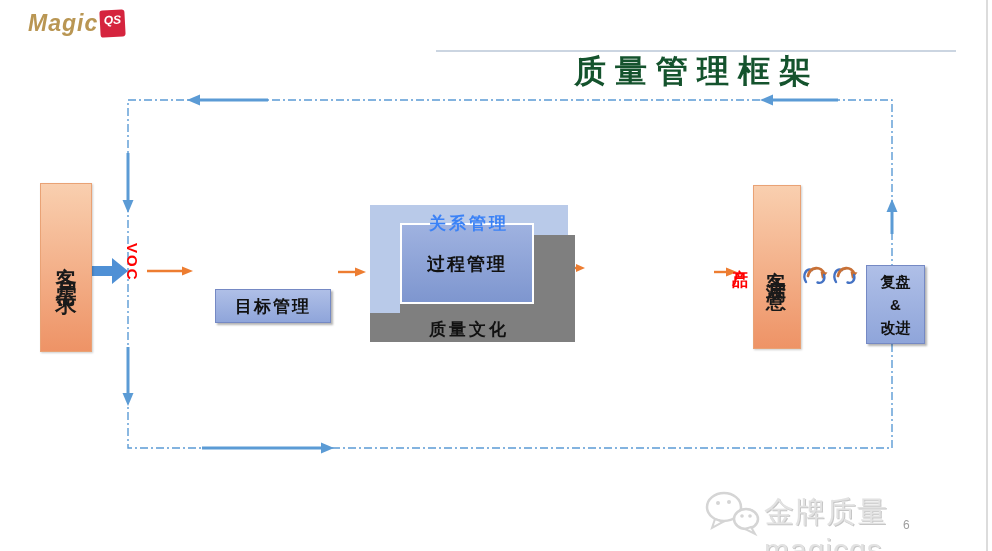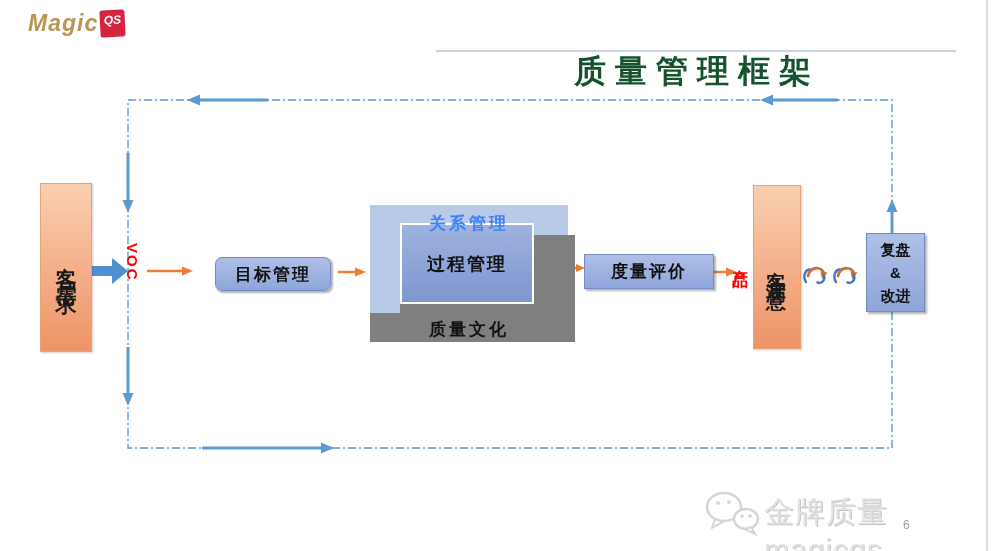--- a/index.html
+++ b/index.html
@@ -19,26 +19,26 @@
           font-weight:800;color:#FE0000;letter-spacing:1px;z-index:3;}
   
   .overlay{position:absolute;left:0;top:0;width:992px;height:551px;z-index:1;}
   
   .vbox{position:absolute;display:flex;align-items:center;justify-content:center;z-index:2;}
   .vtext{writing-mode:vertical-rl;text-orientation:mixed;}
   .orangebox{background:linear-gradient(180deg,#F9CFAF 0%,#EE9366 100%);border:1px solid #E9A275;
              box-shadow:1px 1px 2px rgba(0,0,0,.2);}
   .pbox{position:absolute;display:flex;align-items:center;justify-content:center;z-index:2;
         background:linear-gradient(180deg,#AFBFE7 0%,#8FA5DA 100%);border:1px solid #7589C4;
-        box-shadow:1.5px 1.5px 2px rgba(0,0,0,.3);color:#111;font-weight:600;}
+        box-shadow:1.5px 1.5px 2px rgba(0,0,0,.3);color:#111;font-weight:600;margin-top:32px;}
   .customer-needs{left:40px;top:183px;width:50px;height:167px;}
   .customer-needs .vtext{font-size:21px;font-weight:800;color:#1a1a1a;letter-spacing:9px;}
   .voc{position:absolute;left:124px;top:243px;z-index:2;}
   .voc .vtext{font-size:15px;font-weight:800;color:#FF0000;letter-spacing:2px;}
-  .goal-box{left:215px;top:257px;width:114px;height:32px;font-size:17px;letter-spacing:2px;border-radius:7px;}
+  .goal-box{left:215px;top:257px;width:114px;height:32px;font-size:17px;letter-spacing:2px;}
   .relation-rect{position:absolute;left:370px;top:205px;width:198px;height:108px;background:#B9CAE9;z-index:2;}
   .relation-label{position:absolute;left:370px;top:212px;width:198px;text-align:center;font-size:17px;
                   font-weight:600;color:#3b82f6;letter-spacing:3px;z-index:4;}
   .gray-rect1{position:absolute;left:400px;top:235px;width:175px;height:107px;background:#7F7F7F;z-index:2;}
   .gray-rect2{position:absolute;left:370px;top:313px;width:205px;height:29px;background:#7F7F7F;z-index:2;}
   .culture-label{position:absolute;left:370px;top:318px;width:198px;text-align:center;font-size:17px;
                  font-weight:600;color:#111;letter-spacing:3px;z-index:4;}
   .process-box{position:absolute;left:400px;top:223px;width:130px;height:77px;z-index:3;
                background:linear-gradient(180deg,#9FB2E0 0%,#7E96CF 100%);border:2px solid #ffffff;
                display:flex;align-items:center;justify-content:center;font-size:18px;font-weight:600;
@@ -138,23 +138,20 @@
 
   <div class="relation-rect"></div>
   <div class="gray-rect1"></div>
   <div class="gray-rect2"></div>
   <div class="relation-label">关系管理</div>
   <div class="culture-label">质量文化</div>
   <div class="process-box">
     <span>过程管理</span>
   </div>
 
-  <div class="pbox measure-box">
-    <span>度量评价</span>
-  </div>
 
   <div class="product">
     <span class="vtext">产品</span>
   </div>
 
   <div class="vbox orangebox satisfaction">
     <span class="vtext">客户满意</span>
   </div>
 
   <svg class="swirl" style="left:801px;" width="30" height="32" viewBox="0 0 30 32">

